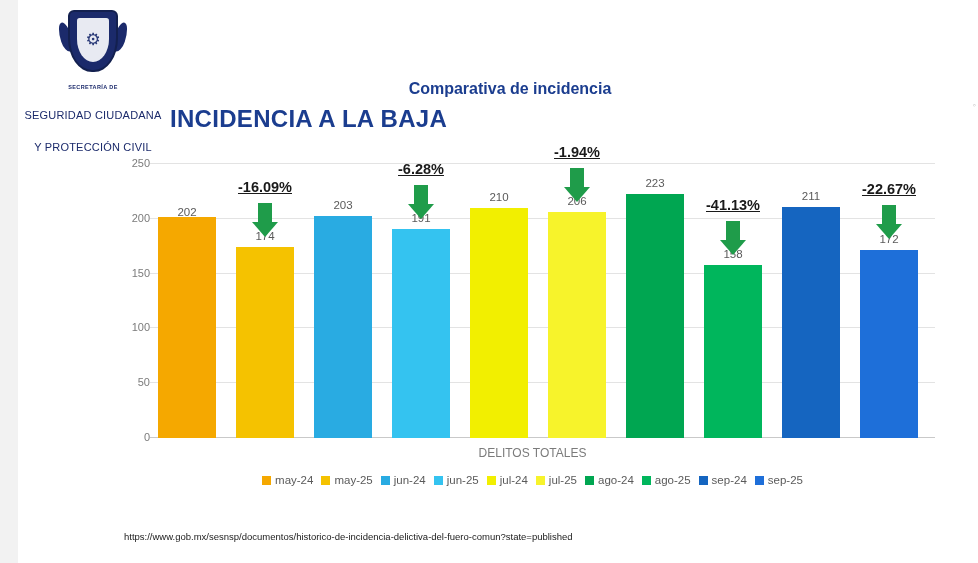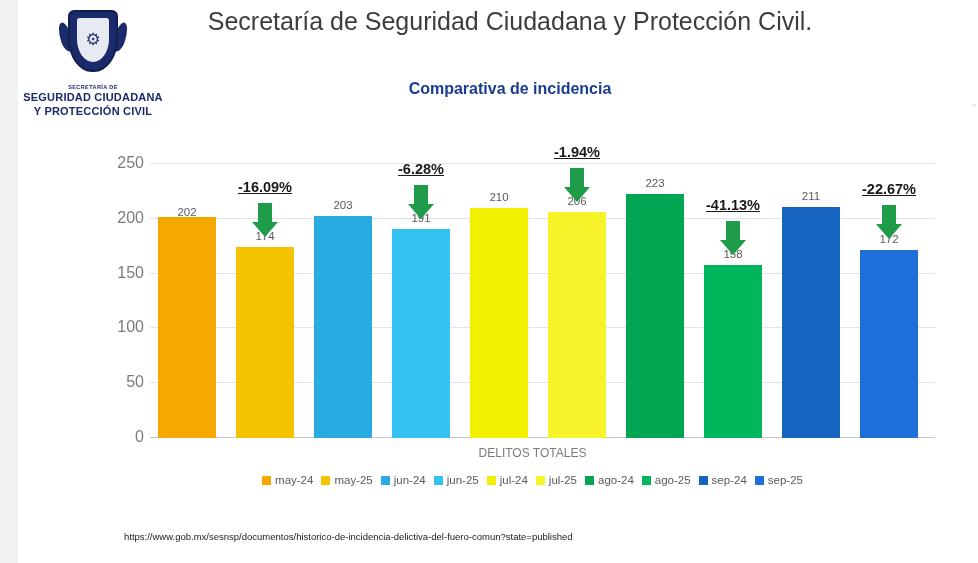--- a/index.html
+++ b/index.html
@@ -83,25 +83,25 @@
   .shield-wing-r { right: 0px; transform: rotate(18deg); }
   .logo-sub {
     font-size: 5.5px;
     font-weight: bold;
     color: #1b2a6b;
     letter-spacing: 0.4px;
     margin-top: 2px;
   }
   .logo-title {
     font-size: 11px;
-    font-weight: bold;
+    font-weight: normal;
     color: #1b2a6b;
     line-height: 13px;
     letter-spacing: 0.2px;
-    margin-top: 1px;
+    margin-top: 19px;
   }
 
   
   .main-title {
     position: absolute;
     left: 200px;
     top: 5px;
     width: 620px;
     text-align: center;
     font-size: 25px;
@@ -150,23 +150,22 @@
     right: 0;
     height: 1px;
     background: #e3e3e3;
   }
   .axis-base {
     background: #c9c9c9;
   }
   .ytick {
     position: absolute;
     right: 100%;
-    margin-right: 6px;
     transform: translateY(-50%);
-    font-size: 16px;
+    font-size: 11px;
     color: #7b7b7b;
     white-space: nowrap;
   }
   .bars {
     position: absolute;
     left: 0;
     right: 0;
     bottom: 0;
     top: 0;
   }
@@ -294,22 +293,22 @@
       <div class="shield">
         <div class="shield-inner"></div>
         <div class="shield-eagle">⚙</div>
       </div>
     </div>
     <div class="logo-sub">SECRETARÍA DE</div>
     <div class="logo-title">SEGURIDAD CIUDADANA</div>
     <div class="logo-title">Y PROTECCIÓN CIVIL</div>
   </div>
 
-  <div class="main-title">Secretaría de Seguridad Ciudadana y Protección Civil.</div>
   <div class="sub-title">Comparativa de incidencia</div>
+  <div class="incidencia-title">INCIDENCIA A LA BAJA</div>
 
   <div class="chart-area">
     <div class="plot">
       <div id="grid">
           <div class="gridline axis-base" style="bottom: 0px;">
             <span class="ytick">0</span>
           </div>
           <div class="gridline" style="bottom: 54.8px;">
             <span class="ytick">50</span>
           </div>

